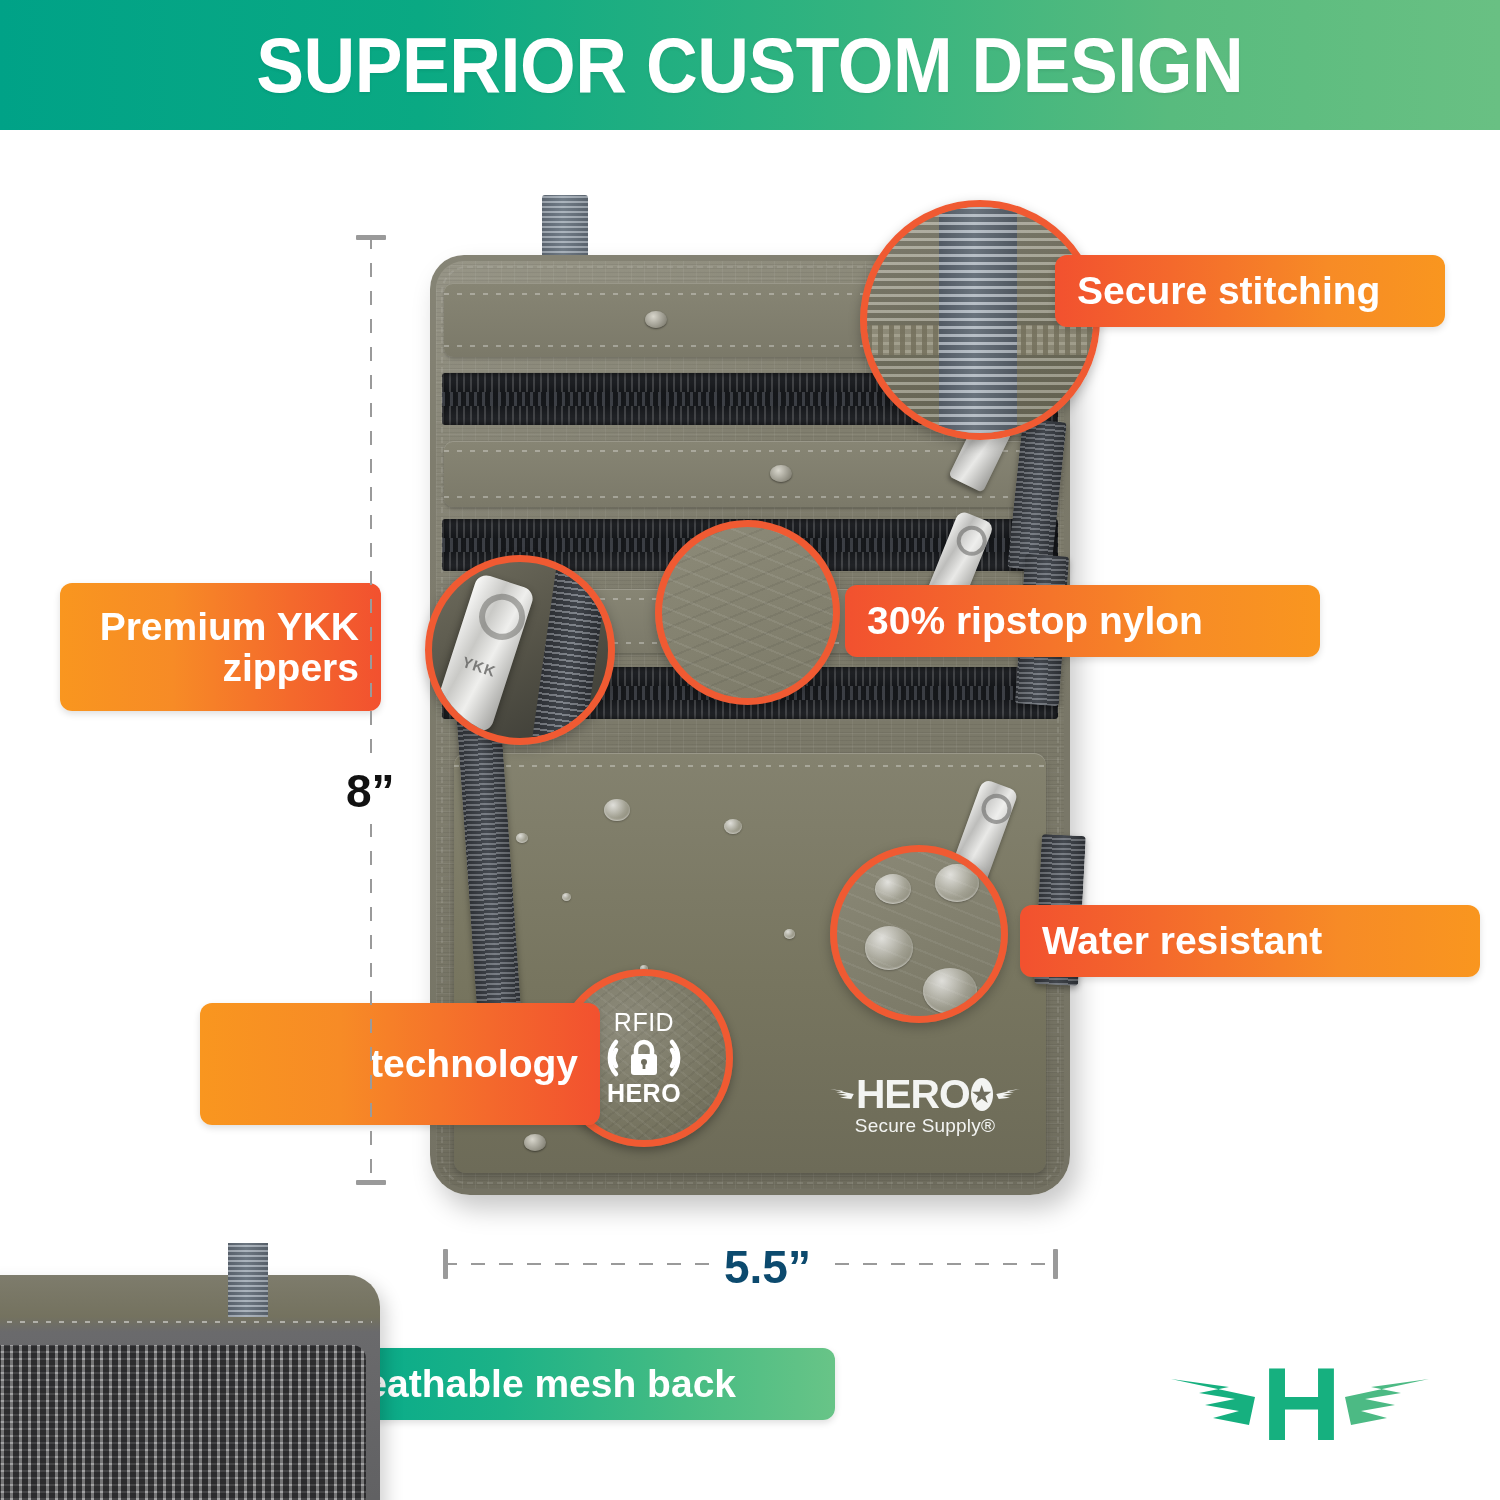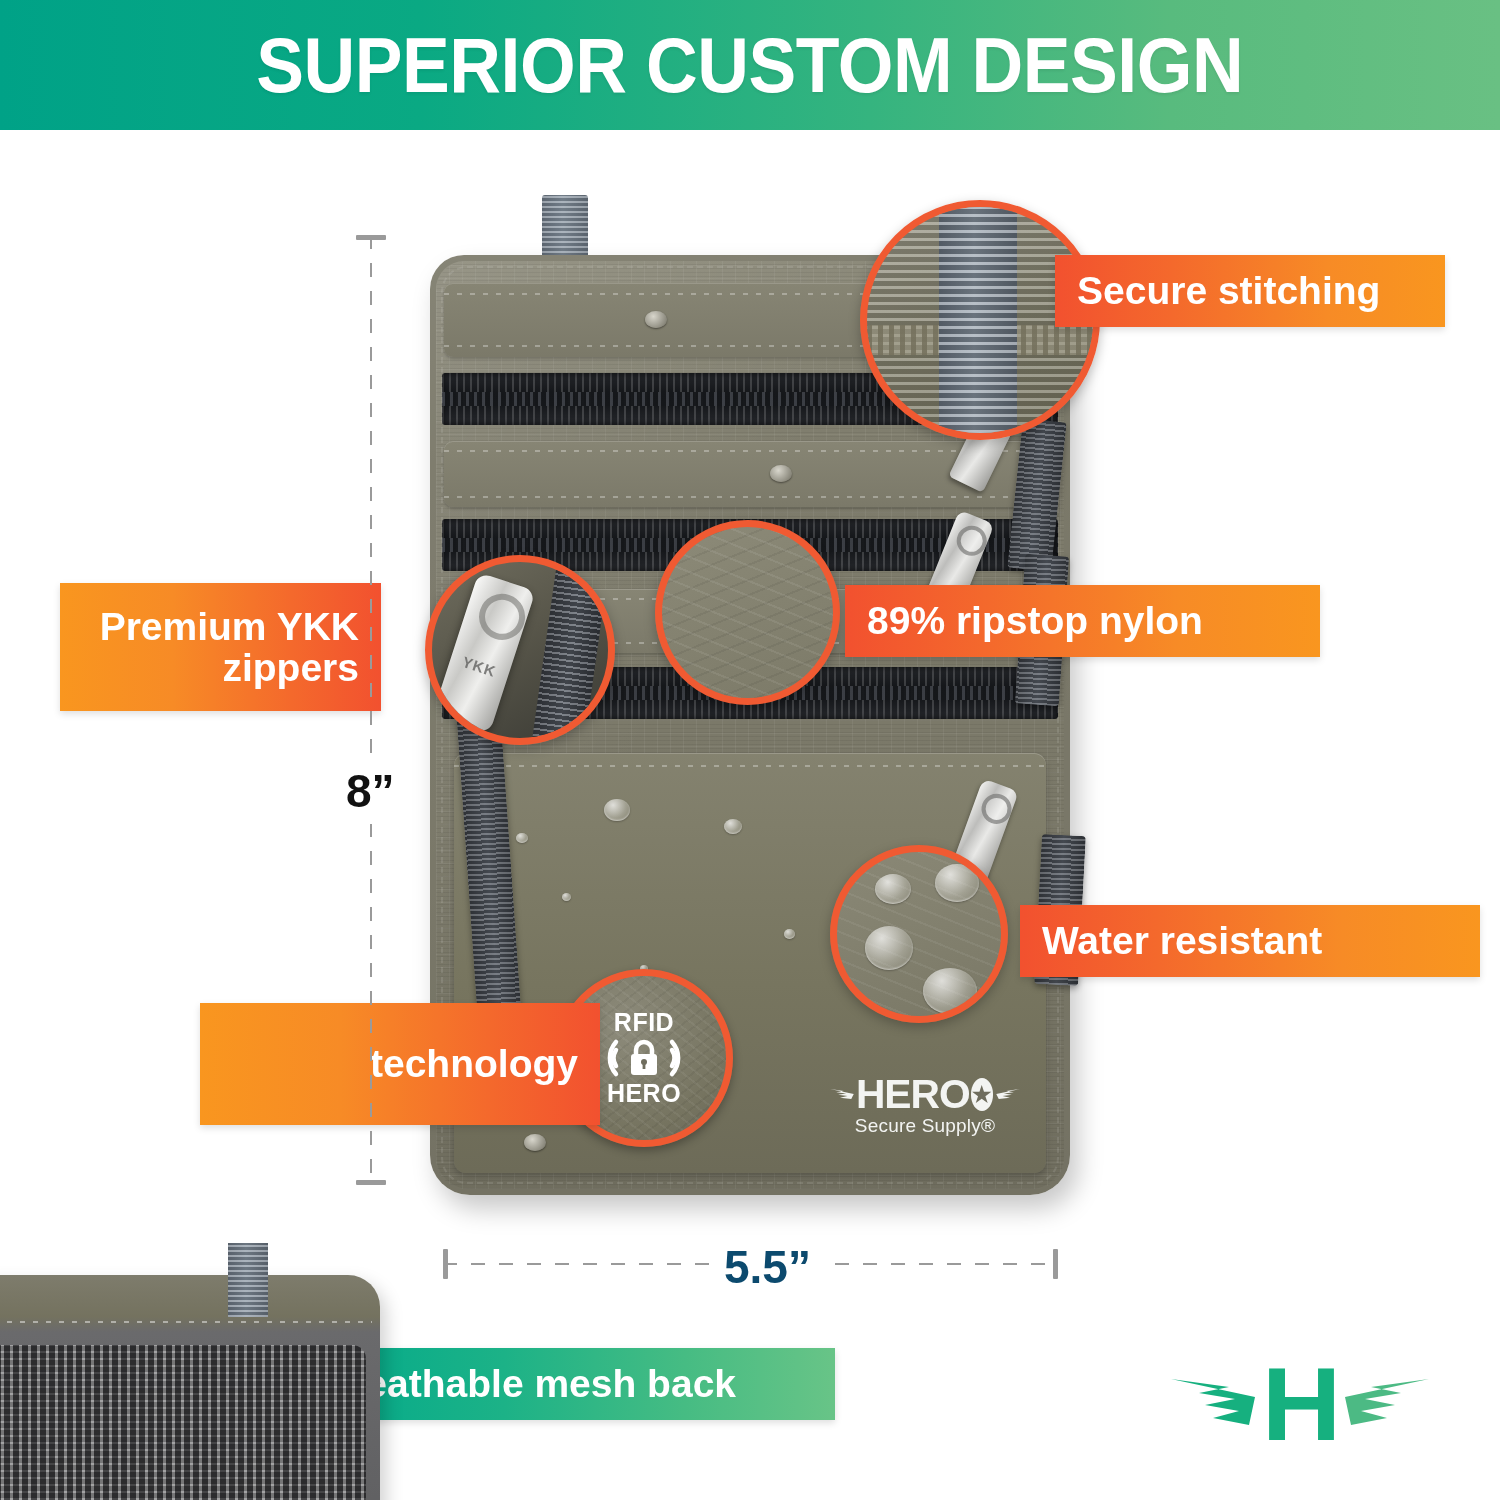--- a/index.html
+++ b/index.html
@@ -137,21 +137,21 @@
   .rfid-badge{
     position:absolute; left:125px; bottom:48px; width:178px; height:178px; border-radius:50%;
     background:
       repeating-linear-gradient(38deg, rgba(255,255,255,.05) 0 2px, rgba(0,0,0,0) 2px 9px),
       repeating-linear-gradient(-38deg, rgba(0,0,0,.05) 0 2px, rgba(0,0,0,0) 2px 9px),
       radial-gradient(circle at 38% 30%, #8d8b7b, #75735f 70%, #68665a);
     border:7px solid #f05a32;
     display:flex; flex-direction:column; align-items:center; justify-content:center;
     box-shadow:0 4px 10px rgba(0,0,0,.3);
   }
-  .rfid-top{ color:#fff; font-size:25px; font-weight:bold; letter-spacing:.5px; line-height:1; }
+  .rfid-top{ color:#fff; font-size:25px; font-weight:normal; letter-spacing:.5px; line-height:1; }
   .rfid-bot{ color:#fff; font-size:25px; font-weight:bold; letter-spacing:.5px; line-height:1; }
   .rfid-mid{ display:flex; align-items:center; justify-content:center; gap:3px; margin:3px 0; }
   .lock{ width:42px; height:40px; position:relative; }
 
   
   .mag{ position:absolute; border-radius:50%; overflow:hidden; box-shadow:0 4px 12px rgba(0,0,0,.25); }
   .mag.orange{ border:7px solid #f05a32; }
   .mag.green{ border:7px solid #18b08c; }
 
   .mag-stitch{
@@ -222,20 +222,21 @@
   
   .label{
     position:absolute;
     color:#fff;
     font-size:39px;
     font-weight:bold;
     display:flex; align-items:center;
     padding:20px 22px;
     line-height:1.06;
     box-shadow:0 3px 7px rgba(0,0,0,.13);
+    border-radius:12px;
   }
   .label.right{ justify-content:flex-start; background:linear-gradient(90deg,#f2512f 0%,#f4692c 30%,#f78b26 70%,#f9961f 100%); }
   .label.left{ justify-content:flex-end; text-align:right; background:linear-gradient(90deg,#f9961f 0%,#f78b26 35%,#f4692c 72%,#f2512f 100%); }
   .label.green-lbl{ background:linear-gradient(90deg,#00a98b 0%,#1cb287 38%,#46bc83 72%,#68c487 100%); }
 
   .lbl-stitch{ left:1055px; top:255px; width:390px; height:72px; }
   .lbl-nylon { left:845px;  top:585px; width:475px; height:72px; }
   .lbl-water { left:1020px; top:905px; width:460px; height:72px; }
   .lbl-ykk   { left:60px;   top:583px; width:321px; height:128px; }
   .lbl-rfid  { left:200px;  top:1003px; width:400px; height:122px; }
@@ -409,21 +410,21 @@
     <div class="drop" style="left:86px;top:116px;width:54px;height:46px;"></div>
   </div>
 
   <div class="mag green mag-mesh"></div>
 
   <div class="label right lbl-stitch">
     <span>Secure stitching</span>
   </div>
 
   <div class="label right lbl-nylon">
-    <span>89% ripstop nylon</span>
+    <span>30% ripstop nylon</span>
   </div>
 
   <div class="label right lbl-water">
     <span>Water resistant</span>
   </div>
 
   <div class="label left lbl-ykk">
     <span style="display:block">
       <span style="display:block">Premium YKK</span>
       <span style="display:block">zippers</span>

